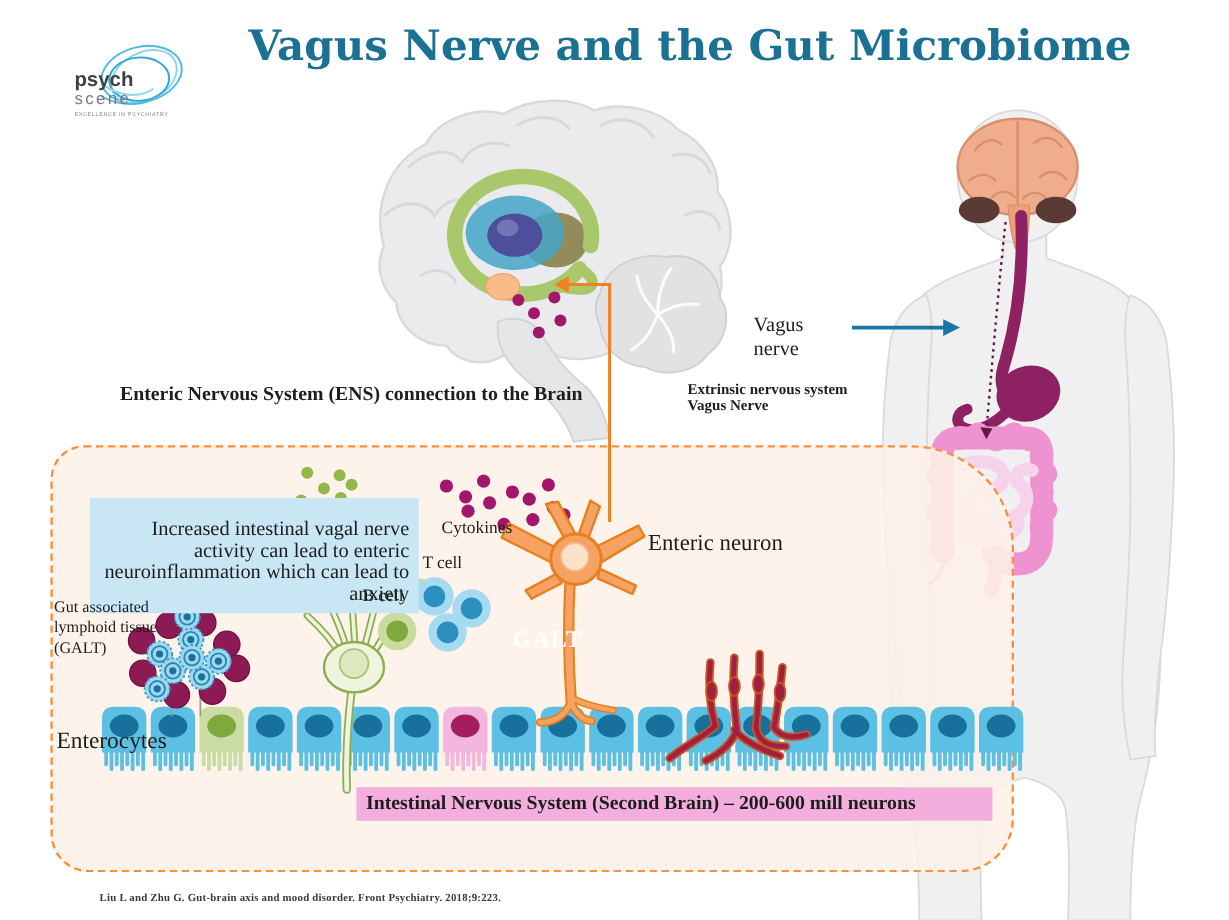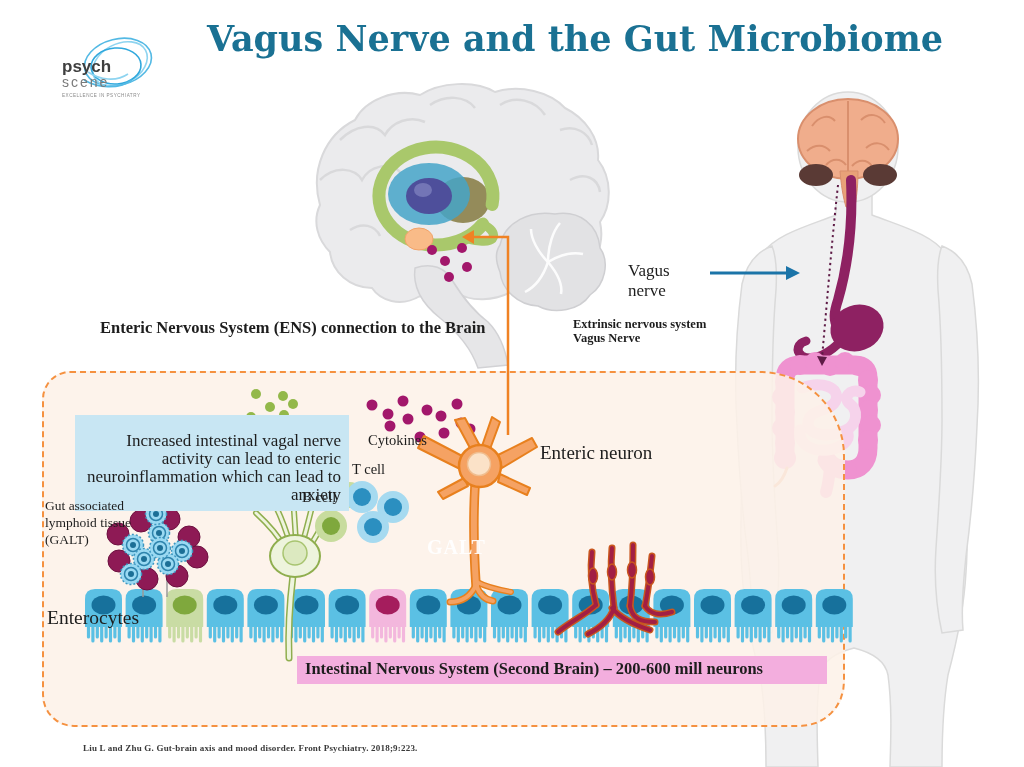--- a/index.html
+++ b/index.html
@@ -13,21 +13,21 @@
   .extrinsic{left:573px;top:317px;font-weight:bold;font-size:12.5px;line-height:14px;}
   .vaguslbl{left:628px;top:261px;font-size:17px;line-height:20px;}
   .unit-heading{left:78px;top:380px;font-weight:bold;font-size:20px;}
   .infobox{left:75px;top:415px;width:258px;background:#c8e6f3;padding:17px 8px 7px 8px;
            font-size:17px;line-height:18px;text-align:right;}
   .cytokines{left:368px;top:432px;font-size:14.5px;}
   .tcell{left:352px;top:461px;font-size:14.5px;}
   .bcell{left:302px;top:489px;font-size:14.5px;}
   .enteric-neuron{left:540px;top:442px;font-size:19px;}
   .galt{left:13px;top:497px;font-size:13.5px;line-height:17px;margin-left:32px;}
-  .galt-watermark{left:427px;top:535px;font-weight:bold;font-size:20px;letter-spacing:1px;
+  .galt-watermark{left:427px;top:521px;font-weight:bold;font-size:20px;letter-spacing:1px;
                   color:rgba(255,255,255,0.92);}
   .nervecell{left:497px;top:507px;font-size:14.5px;line-height:20px;}
   .enterocytes{left:47px;top:606px;font-size:19.5px;}
   .banner{left:297px;top:656px;width:498px;background:#f3aede;padding:3px 24px 5px 8px;
           font-weight:bold;font-size:16.5px;}
   .citation{left:55px;top:743px;font-size:9px;font-weight:bold;color:#3a3a3a;letter-spacing:.2px;margin-left:28px;}
   .dashed-box{position:absolute;left:42px;top:371px;width:799px;height:352px;
               border:2px dashed #f59140;border-radius:28px 85px 45px 32px;
               background:rgba(253,241,232,0.87);}
 </style>

